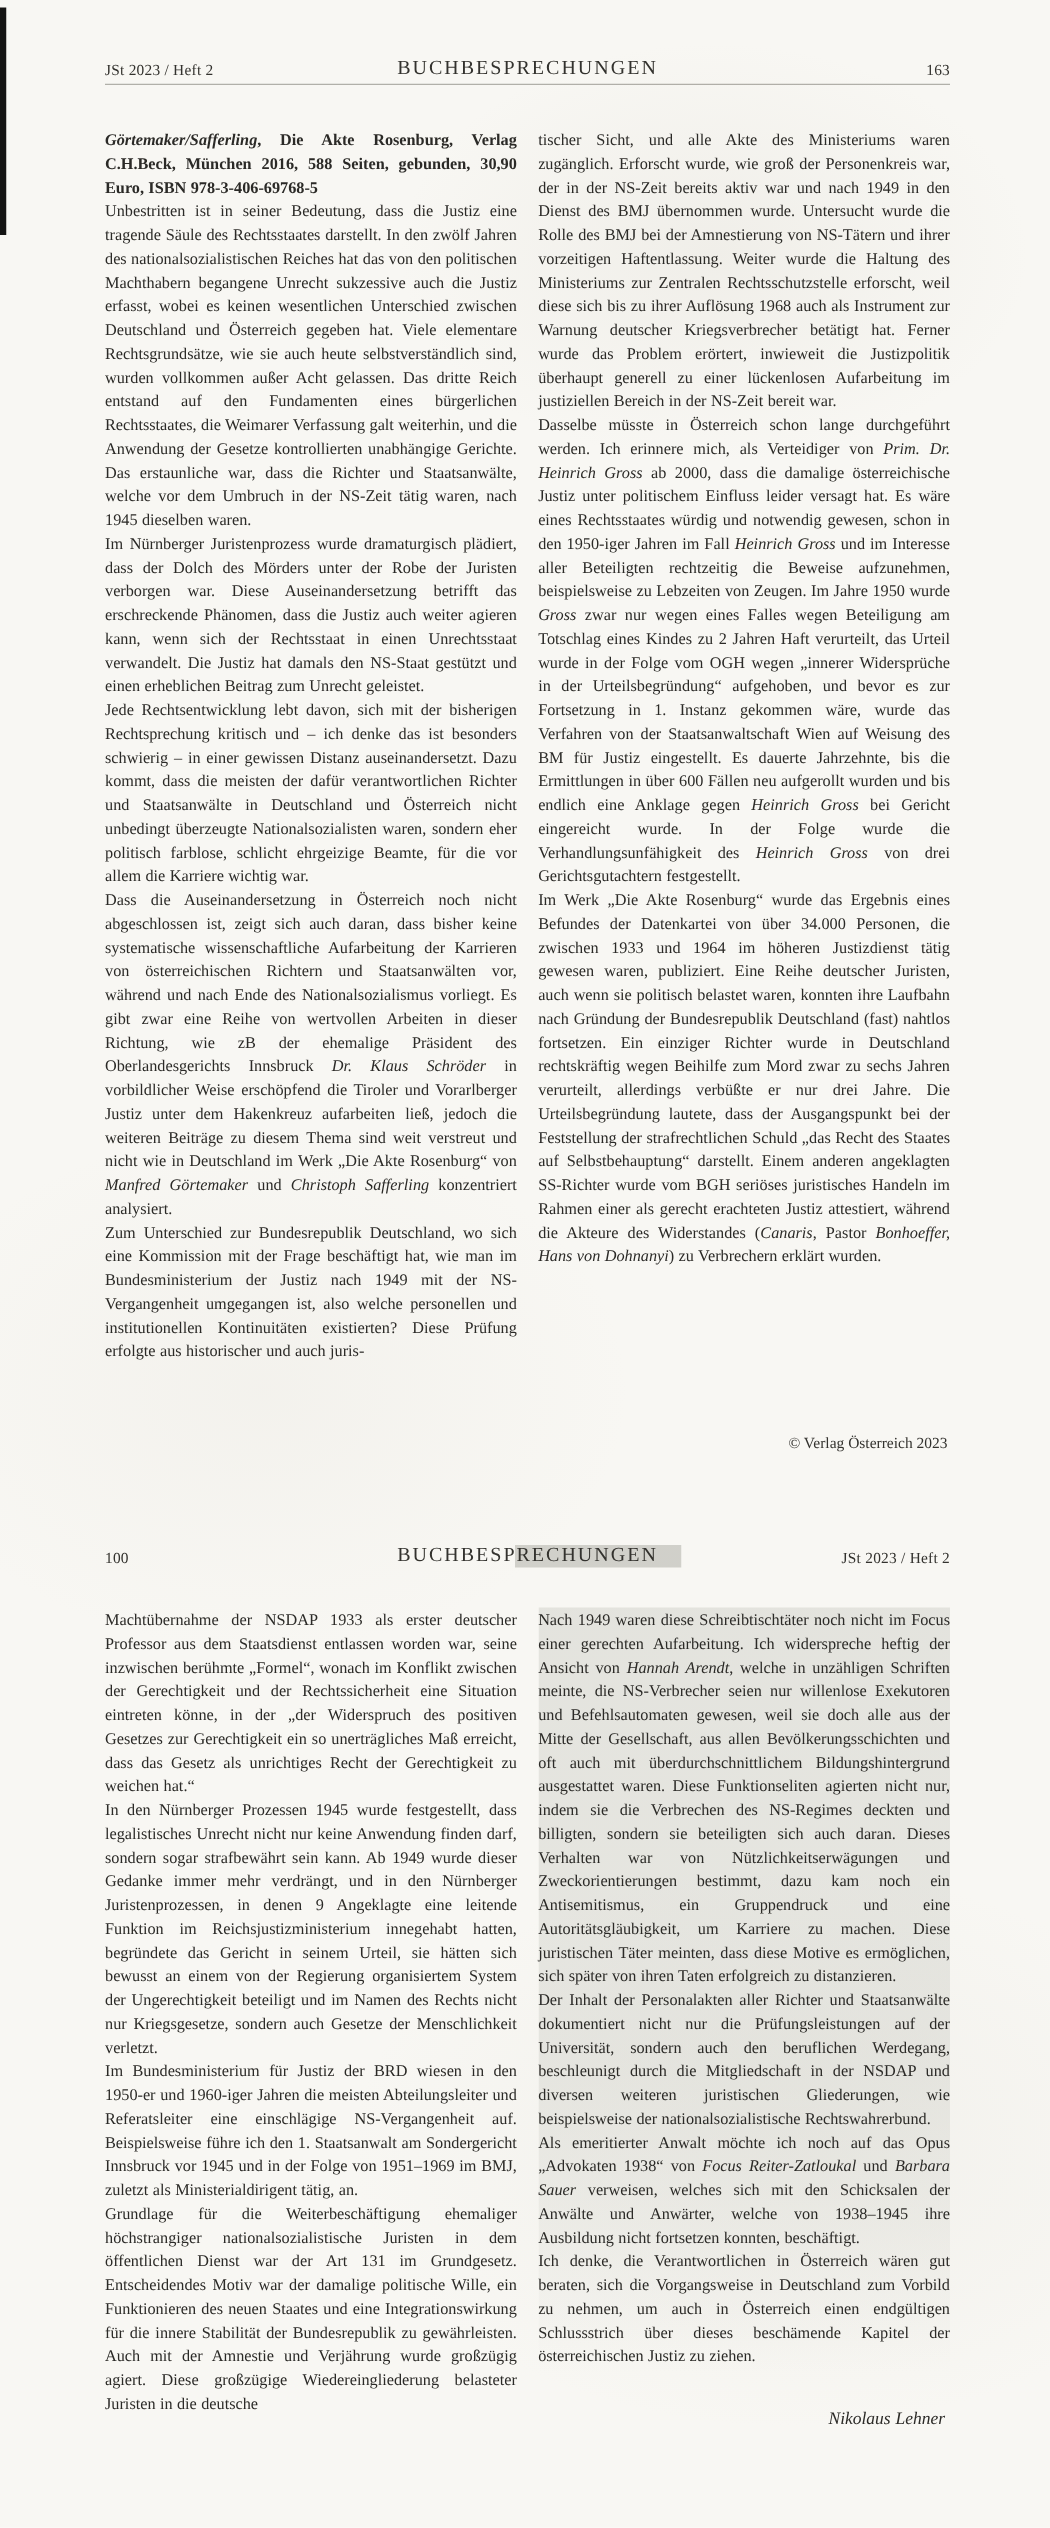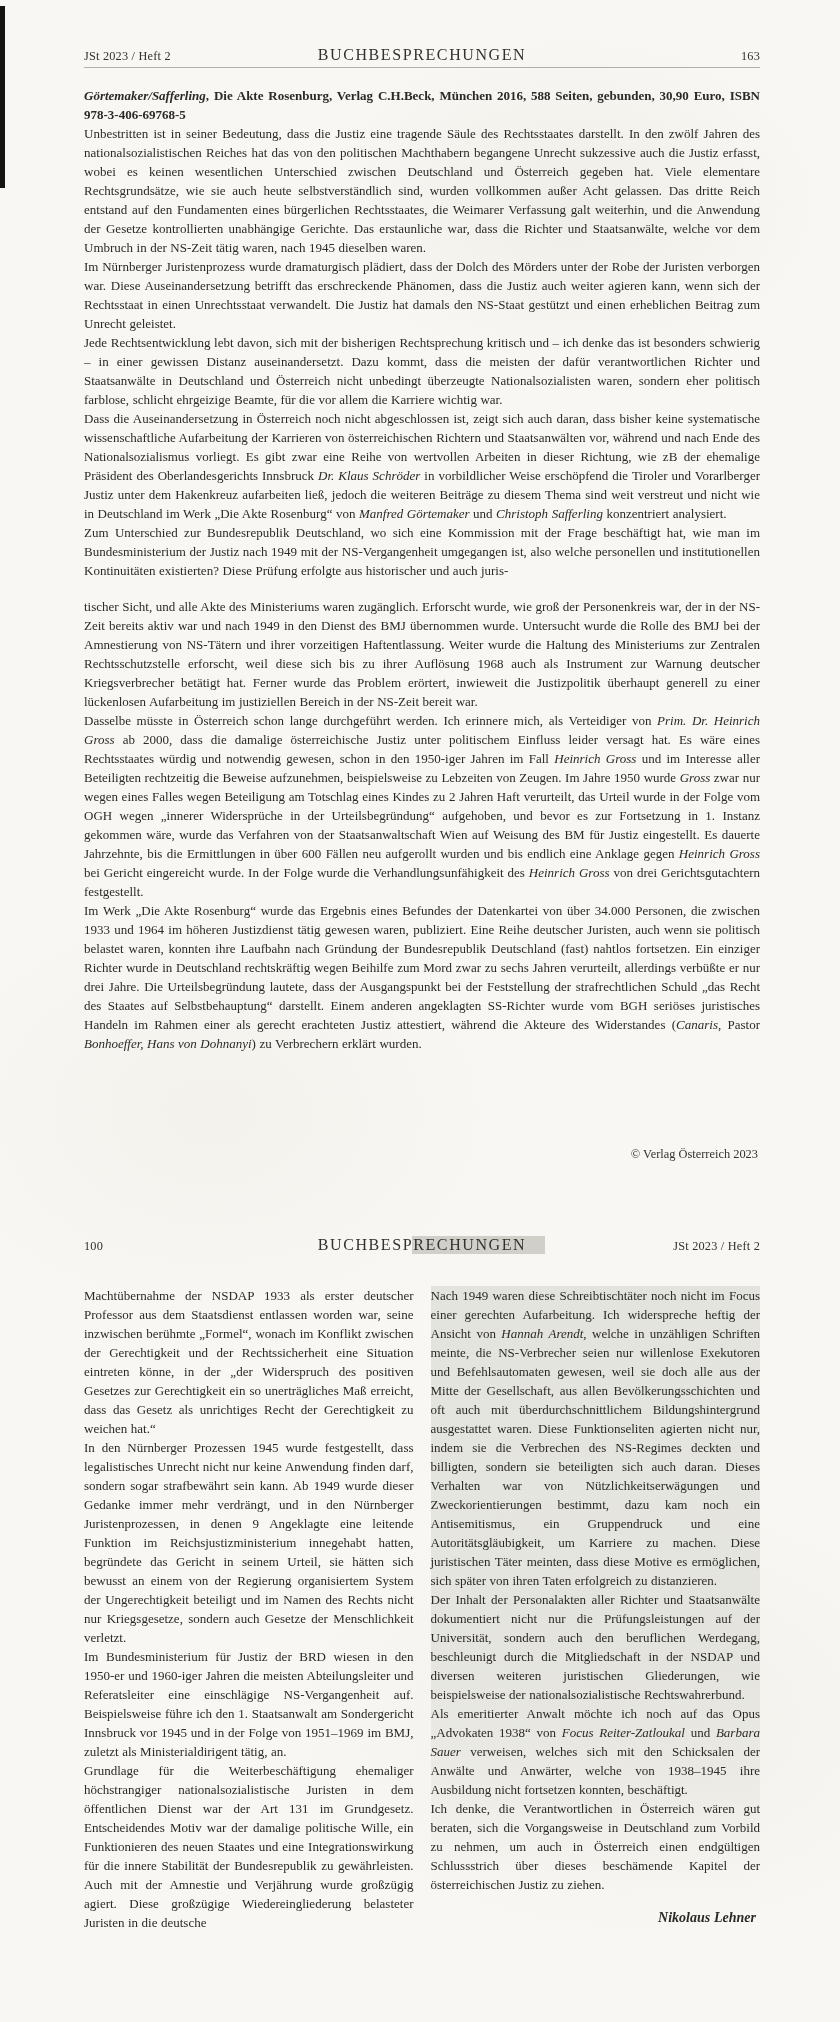--- a/index.html
+++ b/index.html
@@ -21,39 +21,39 @@
     display:flex;align-items:flex-end;font-size:12.3px;letter-spacing:0.2px;color:#33322e;gap:40px;
   }
   .page-header .h-left{flex:1;text-align:left;}
   .page-header .h-center{flex:1.4;text-align:center;font-size:16px;letter-spacing:1.6px;}
   .page-header .h-right{flex:1;text-align:right;}
   .h-center.washed{
     background:linear-gradient(90deg, rgba(0,0,0,0) 0 46%, rgba(176,176,168,0.55) 46% 100%);
   }
   .header-rule{position:absolute;top:67px;left:84px;right:80px;height:1px;background:rgba(90,88,80,0.45);}
   .columns{position:absolute;left:84px;right:80px;display:flex;gap:17px;}
-  .page-163 .columns{top:86px;flex-direction:column;}
+  .page-163 .columns{top:102px;}
   .page-164 .columns{top:96px;justify-content:space-between;}
   .col{flex:1;min-width:0;}
   .col-washed{
     background:linear-gradient(180deg,
       rgba(197,198,190,0.40) 0%,
       rgba(197,198,190,0.34) 55%,
       rgba(202,203,195,0.22) 75%,
       rgba(202,203,195,0.0) 93%);
   }
   .para{
     margin:0;font-size:13px;line-height:19px;text-align:justify;
     hyphens:auto;-webkit-hyphens:auto;word-spacing:0.02em;
   }
   .para.title{font-weight:700;}
   .italic{font-style:italic;}
   .bold{font-weight:700;}
   .bolditalic{font-weight:700;font-style:italic;}
-  .para.signature{text-align:right;margin-top:14px;padding-right:4px;font-size:14px;font-weight:700;}
+  .para.signature{text-align:right;margin-top:32px;padding-right:4px;font-size:14px;font-weight:400;}
   .copyright{position:absolute;top:1147px;right:82px;font-size:12.4px;color:#33322e;}
 </style>
 </head>
 <body>
 
 <div class="canvas">
 
   <div class="scan-edge"></div>
 
   <section class="page page-163">

